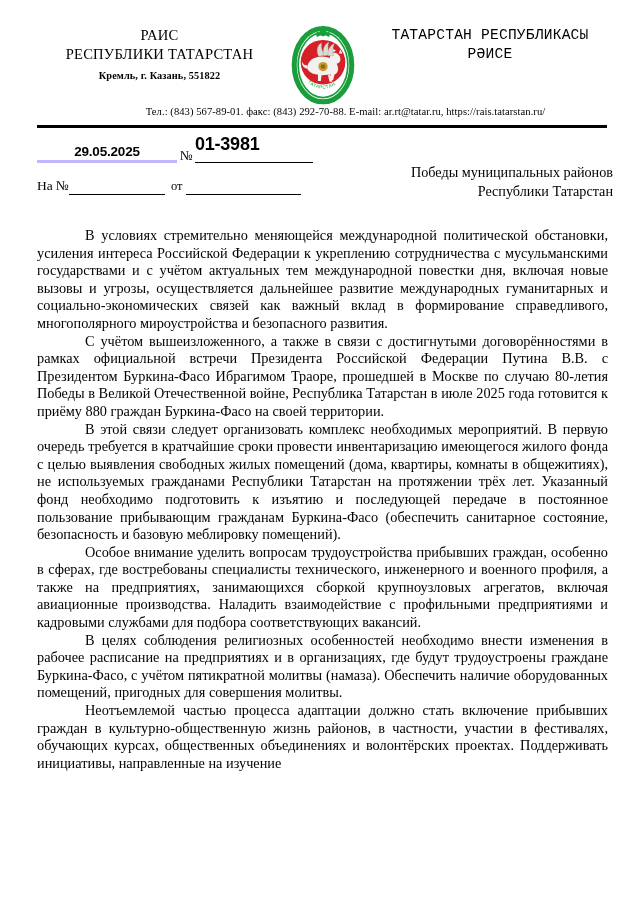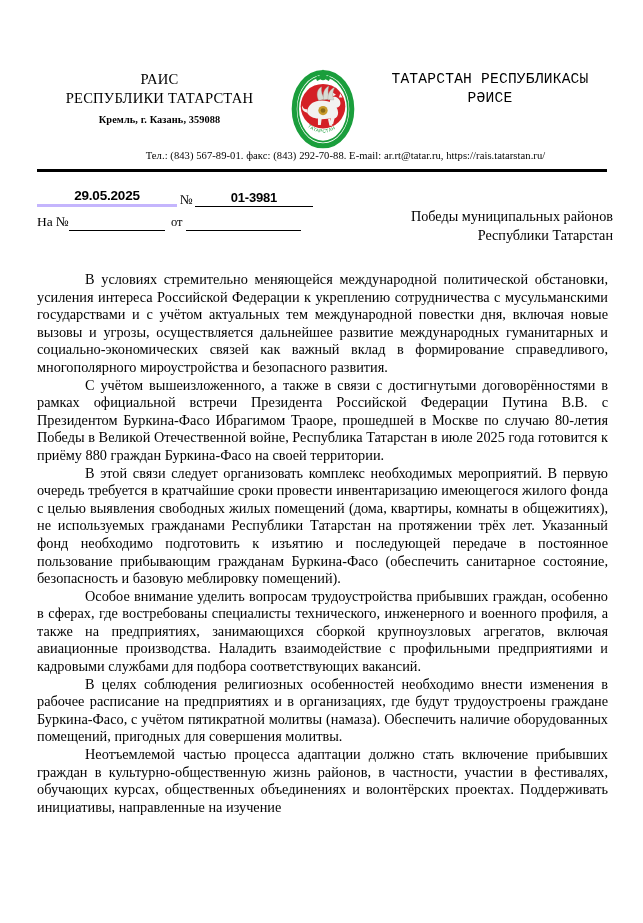--- a/index.html
+++ b/index.html
@@ -21,21 +21,20 @@
     width: 643px;
     height: 923px;
     box-sizing: border-box;
   }
 
   
   .letterhead {
     position: relative;
     padding-top: 26px;
     height: 92px;
-    margin-top: 44px;
   }
   .lh-col {
     position: absolute;
     top: 26px;
     text-align: center;
   }
   .lh-left  { left: 32px;  width: 255px; }
   .lh-right { right: 22px; width: 262px; font-family: Liberation Mono, monospace; }
 
   .lh-title {
@@ -105,33 +104,33 @@
     padding-bottom: 1px;
     letter-spacing: -0.2px;
   }
   .ref-no-label {
     font-size: 13.5px;
     padding: 0 2px 1px 3px;
     line-height: 1;
   }
   .ref-num {
     width: 118px;
-    text-align: center;
+    text-align: left;
     font-family: "Liberation Sans", "DejaVu Sans", sans-serif;
     font-weight: bold;
-    font-size: 13px;
-    border-bottom: 1px solid #000;
-    padding-bottom: 1px;
+    font-size: 18px;
+    border-bottom: 1px solid #000;
+    padding-bottom: 7px;
     letter-spacing: -0.2px;
   }
   .ref-row2 {
     display: flex;
     align-items: flex-end;
     height: 23px;
-    margin-top: 1px;
+    margin-top: 9px;
   }
   .ref-on-label {
     font-size: 13.5px;
     line-height: 1.1;
     padding-bottom: 1px;
   }
   .ref-blank-a {
     width: 96px;
     border-bottom: 1px solid #000;
     height: 15px;
@@ -177,21 +176,21 @@
 </head>
 <body>
 
 <div class="page">
 
   <div class="letterhead">
 
     <div class="lh-col lh-left">
       <div class="lh-title">РАИС</div>
       <div class="lh-title">РЕСПУБЛИКИ ТАТАРСТАН</div>
-      <div class="lh-sub">Кремль, г. Казань, 359088</div>
+      <div class="lh-sub">Кремль, г. Казань, 551822</div>
     </div>
 
     <div class="emblem">
       <svg viewBox="0 0 100 122" width="72" height="88" xmlns="http://www.w3.org/2000/svg">
 
         <ellipse cx="50" cy="57" rx="40" ry="51" fill="none" stroke="#1a9e3c" stroke-width="7"></ellipse>
         <ellipse cx="50" cy="57" rx="34.5" ry="45" fill="none" stroke="#1a9e3c" stroke-width="2.4"></ellipse>
 
         <circle cx="50" cy="53" r="31" fill="#d42026"></circle>
 

